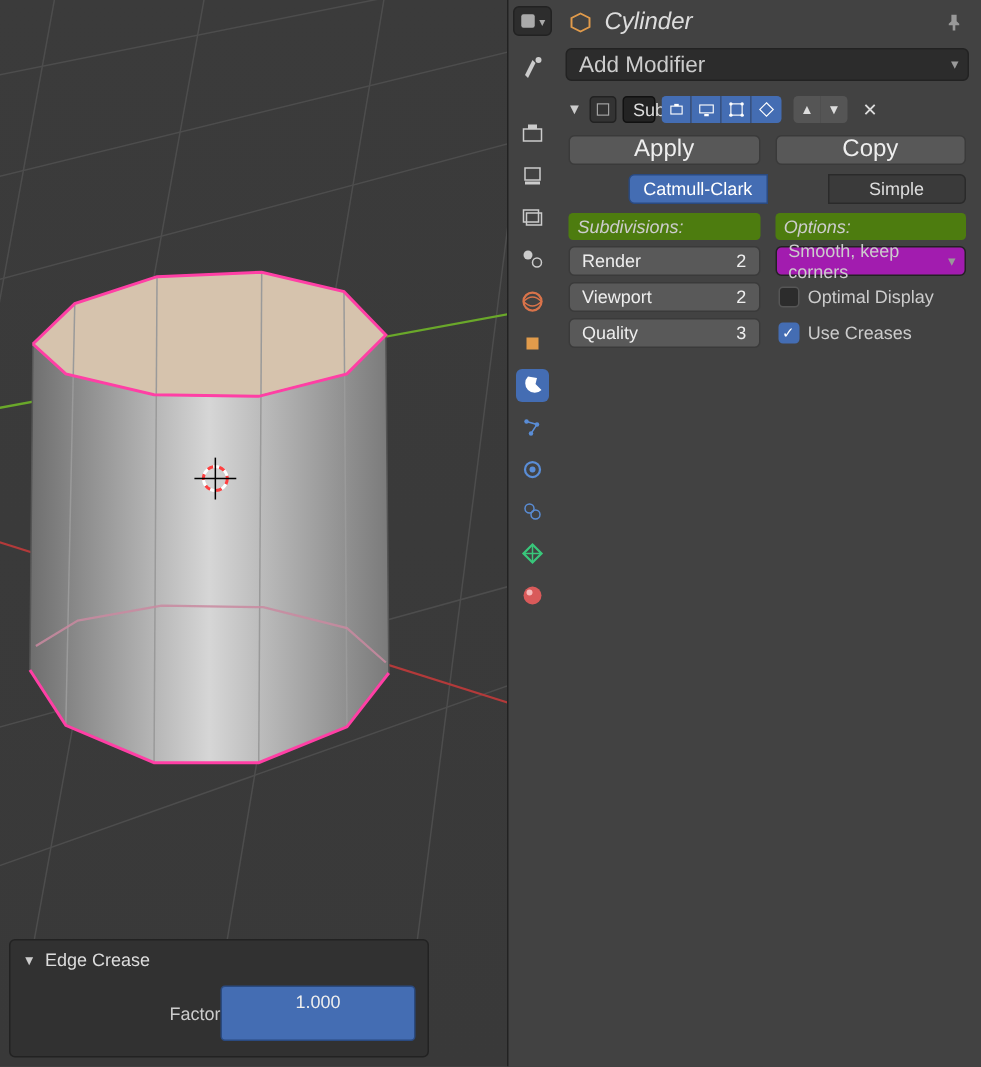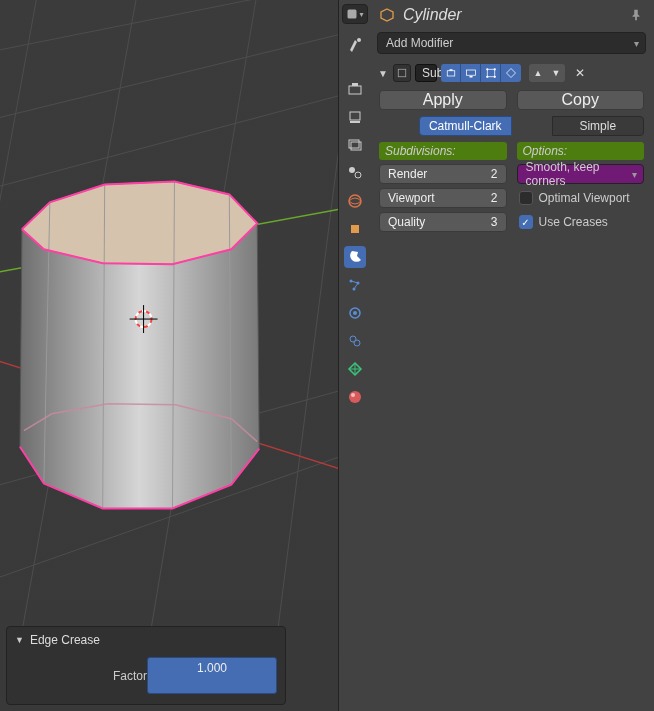--- a/index.html
+++ b/index.html
@@ -56,21 +56,21 @@
   }
   .props-header {
     display: flex; align-items: center; gap: 8px; padding: 2px 4px 6px;
   }
   .crumb-icon { width: 16px; height: 16px; color: #ccc; display:flex; align-items:center; justify-content:center;}
   .crumb-text { color: #ddd; font-size: 16px; font-style: italic; }
   .pin { margin-left: auto; color: #888; width:16px; height:16px; display:flex;align-items:center;justify-content:center;}
 
   .add-modifier {
     height: 22px; background: #2c2c2c; border-radius: 4px; border: 1px solid #222;
-    display: flex; align-items: center; padding: 0 8px; color: #ccc; font-size: 12px;
+    display: flex; align-items: center; padding: 0 8px; color: #ccc; font-size: 15px;
     margin: 2px 2px 6px; position: relative;
   }
   .add-modifier::after { content:"▾"; position:absolute; right:6px; font-size:10px; color:#999;}
 
   .mod-box {
     background: transparent; padding: 2px;
   }
   .mod-hdr {
     display: flex; align-items: center; gap: 4px; padding: 2px 0 6px;
   }
@@ -119,21 +119,21 @@
 
   .cols { display:flex; gap: 10px; margin: 2px 2px; }
   .col { flex:1; display:flex; flex-direction:column; gap:4px; }
   .subhdr { color:#ccc; font-size:12px; padding: 2px 6px; background:#4d7c0f; border-radius:3px;font-style:italic; }
   .num-row {
     height: 20px; background:#595959; border-radius:4px; border:1px solid #3a3a3a;
     display:flex; align-items:center; padding: 0 8px; color:#eee; font-size:12px;
   }
   .num-row .val { margin-left:auto; }
   .select-row {
-    height: 20px; background:#701a75; border-radius:4px; border:1px solid #222;
+    height: 20px; background:#a21caf; border-radius:4px; border:1px solid #222;
     display:flex; align-items:center; padding: 0 8px; color:#ccc; font-size:12px; position:relative;
   }
   .select-row::after{content:"▾"; position:absolute; right:6px; font-size:10px; color:#999;}
   .check-row { height:20px; display:flex; align-items:center; gap:6px; padding:0 2px; color:#ccc; font-size:12px;}
   .checkbox {
     width:14px;height:14px;border-radius:3px;background:#2c2c2c;border:1px solid #555;
     display:flex;align-items:center;justify-content:center;color:#fff;font-size:10px;
   }
   .checkbox.checked{ background:#446db3; border-color:#446db3;}
   .chevron { font-size: 9px; color:#ccc; }
@@ -378,21 +378,21 @@
         <div class="num-row">
           <span>Quality</span>
           <span class="val">3</span>
         </div>
       </div>
       <div class="col">
         <div class="subhdr">Options:</div>
         <div class="select-row">Smooth, keep corners</div>
         <div class="check-row">
           <span class="checkbox"></span>
-          <span>Optimal Viewport</span>
+          <span>Optimal Display</span>
         </div>
         <div class="check-row">
           <span class="checkbox checked">✓</span>
           <span>Use Creases</span>
         </div>
       </div>
     </div>
   </div>
 </div>
 

